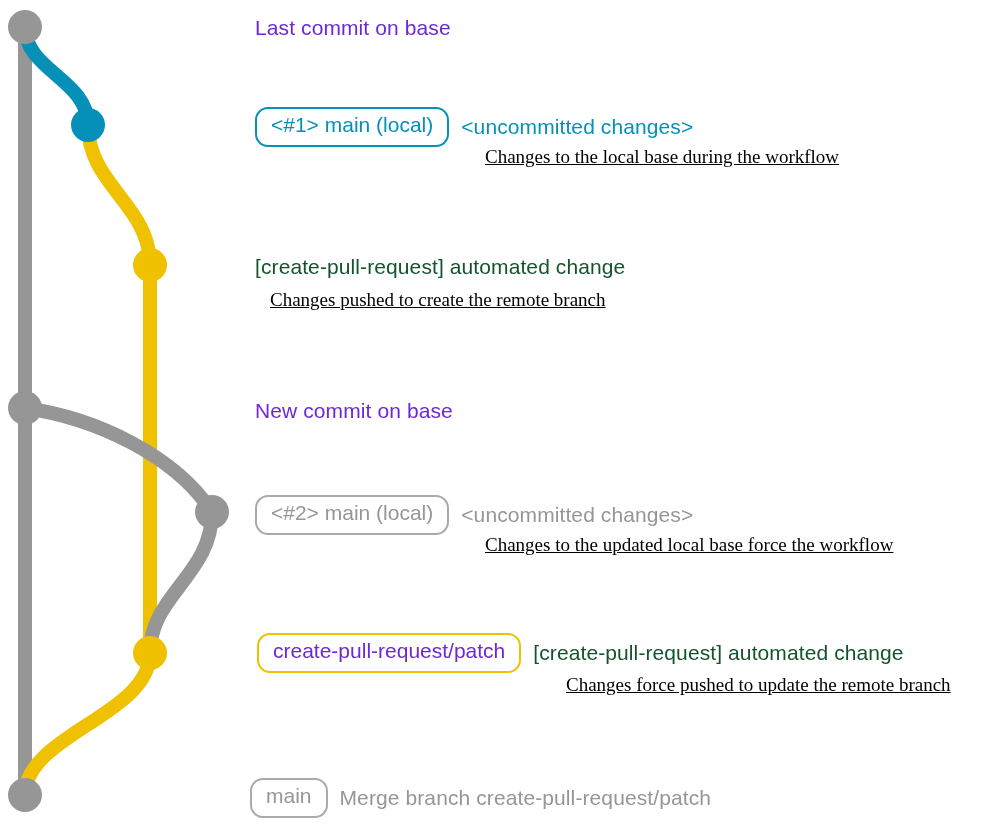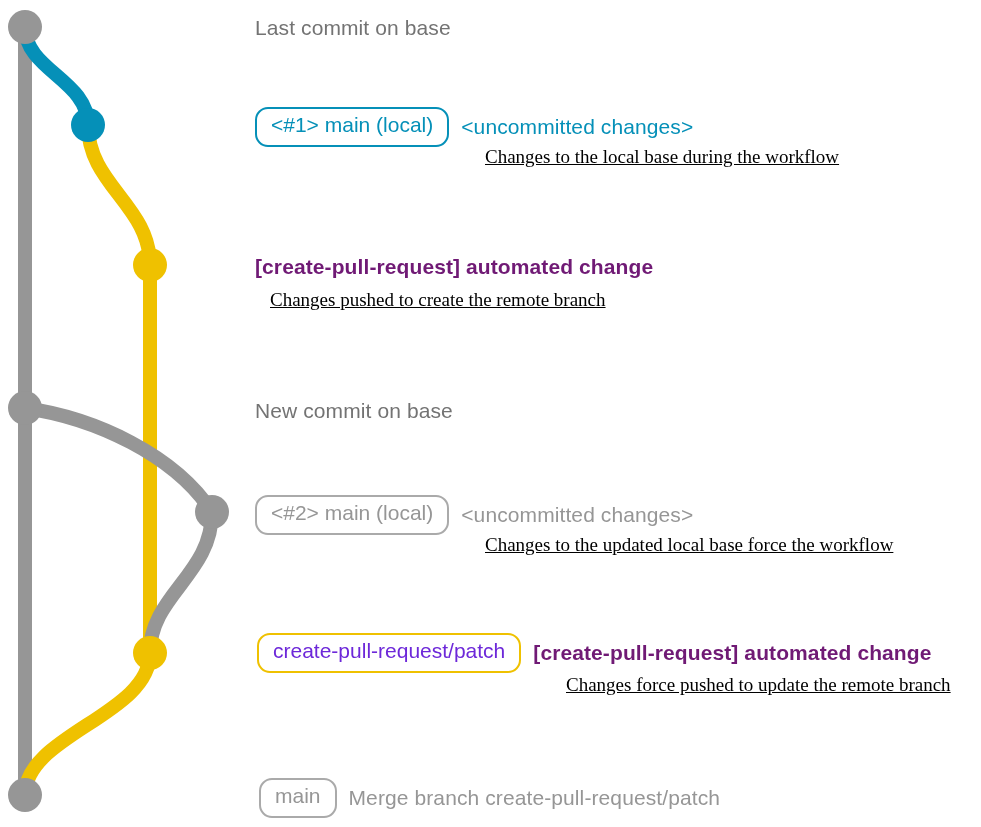--- a/index.html
+++ b/index.html
@@ -28,21 +28,21 @@
     position: absolute;
     display: flex;
     align-items: center;
     white-space: nowrap;
   }
 
   
   .caption {
     font-family: "Liberation Sans", sans-serif;
     font-size: 21px;
-    color: #737373;
+    color: #6d28d9;
     letter-spacing: 0.1px;
   }
 
   
   .badge {
     display: inline-block;
     border-radius: 13px;
     border-style: solid;
     border-width: 2px;
     padding: 5px 14px 8px 14px;
@@ -67,21 +67,21 @@
 
   
   .subject {
     font-family: "Liberation Sans", sans-serif;
     font-size: 21px;
     margin-left: 12px;
     letter-spacing: 0.1px;
   }
   .subject-blue  { color: #0590b8; }
   .subject-gray  { color: #969696; }
-  .subject-yellow{ color: #701a75; font-weight: bold; }
+  .subject-yellow{ color: #14532d; }
 
   
   .desc {
     position: absolute;
     font-family: "Liberation Serif", serif;
     font-size: 19px;
     color: #000000;
     white-space: nowrap;
     text-decoration: underline;
   }
@@ -143,16 +143,16 @@
   <span class="subject subject-gray">&lt;uncommitted changes&gt;</span>
 </div>
 <div class="desc" style="left:485px; top:534px;">Changes to the updated local base force the workflow</div>
 
 <div class="row" style="left:257px; top:634px; height:38px;">
   <span class="badge badge-yellow">create-pull-request/patch</span>
   <span class="subject subject-yellow">[create-pull-request] automated change</span>
 </div>
 <div class="desc" style="left:566px; top:674px;">Changes force pushed to update the remote branch</div>
 
-<div class="row" style="left:259px; top:779px; height:38px;">
+<div class="row" style="left:250px; top:779px; height:38px;">
   <span class="badge badge-gray">main</span>
   <span class="subject subject-gray">Merge branch create-pull-request/patch</span>
 </div>
 
 </body></html>

